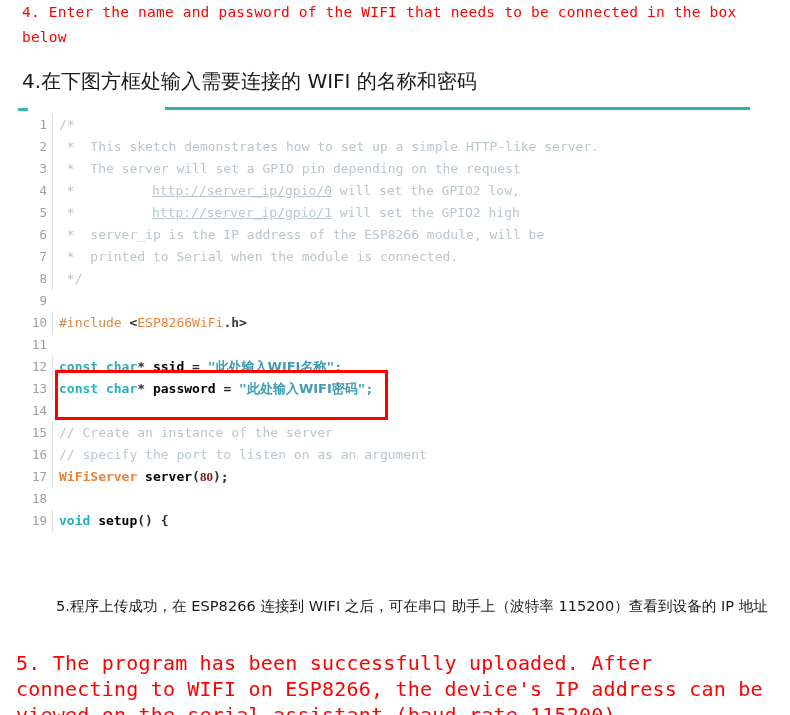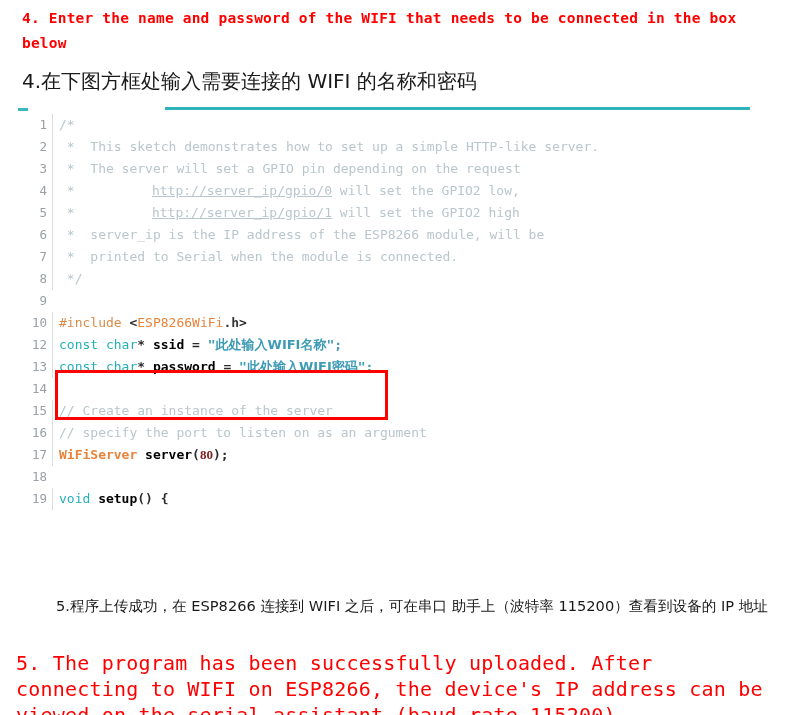--- a/index.html
+++ b/index.html
@@ -20,23 +20,22 @@
     position: absolute;
     color: #ff0000;
     font-family: "DejaVu Sans Mono", "Liberation Mono", monospace;
     font-size: 14.5px;
     line-height: 25px;
     letter-spacing: 0.2px;
     white-space: pre-wrap;
   }
   #instr-top-en {
     left: 22px;
-    top: 6px;
+    top: 0;
     width: 745px;
-    font-weight: bold;
   }
   #instr-bottom-en {
     left: 16px;
     top: 650px;
     width: 768px;
     font-size: 20px;
     line-height: 26px;
   }
 
   .instruction-cn {
@@ -111,21 +110,21 @@
     white-space: pre;
     flex: 1;
     overflow: hidden;
   }
   
   .c-comment { color: #b9c6cc; }
   .c-link    { color: #b9c6cc; text-decoration: underline; margin-left: 46px; }
   .c-pre     { color: #d98b4a; }
   .c-inc     { color: #e8833a; margin-top: 37px; }
   .c-incdot  { color: #3a3a3a; font-weight: bold; }
-  .c-kw      { color: #24b0b8; font-weight: normal; }
+  .c-kw      { color: #24b0b8; font-weight: bold; }
   .c-type    { color: #e8833a; font-weight: bold; }
   .c-ident   { color: #000000; font-weight: bold; }
   .c-str     { color: #3e9bb5; font-weight: bold; }
   .c-num     { color: #7f1d1d; font-weight: bold; font-family: Liberation Serif, serif; }
   .c-punc    { color: #2b2b2b; font-weight: bold; }
   .c-cn      { font-family: "DejaVu Sans", "Liberation Sans", sans-serif; color: #3e9bb5; font-weight: bold; }
 
   
   #highlight-box {
     position: absolute;
@@ -183,20 +182,24 @@
     </div>
     <div class="code-row">
       <div class="ln">9</div>
       <div class="code-text"><span class="c-comment"></span></div>
     </div>
     <div class="code-row">
       <div class="ln">10</div>
       <div class="code-text"><span class="c-pre">#include </span><span class="c-punc">&lt;</span><span class="c-inc">ESP8266WiFi</span><span class="c-incdot">.h</span><span class="c-punc">&gt;</span></div>
     </div>
     <div class="code-row">
+      <div class="ln">11</div>
+      <div class="code-text"><span class="c-comment"></span></div>
+    </div>
+    <div class="code-row">
       <div class="ln">12</div>
       <div class="code-text"><span class="c-kw">const char</span><span class="c-punc">* </span><span class="c-ident">ssid</span><span class="c-punc"> = </span><span class="c-str">"</span><span class="c-cn">此处输入WIFI名称</span><span class="c-str">";</span></div>
     </div>
     <div class="code-row">
       <div class="ln">13</div>
       <div class="code-text"><span class="c-kw">const char</span><span class="c-punc">* </span><span class="c-ident">password</span><span class="c-punc"> = </span><span class="c-str">"</span><span class="c-cn">此处输入WIFI密码</span><span class="c-str">";</span></div>
     </div>
     <div class="code-row">
       <div class="ln">14</div>
       <div class="code-text"><span class="c-comment"></span></div>

